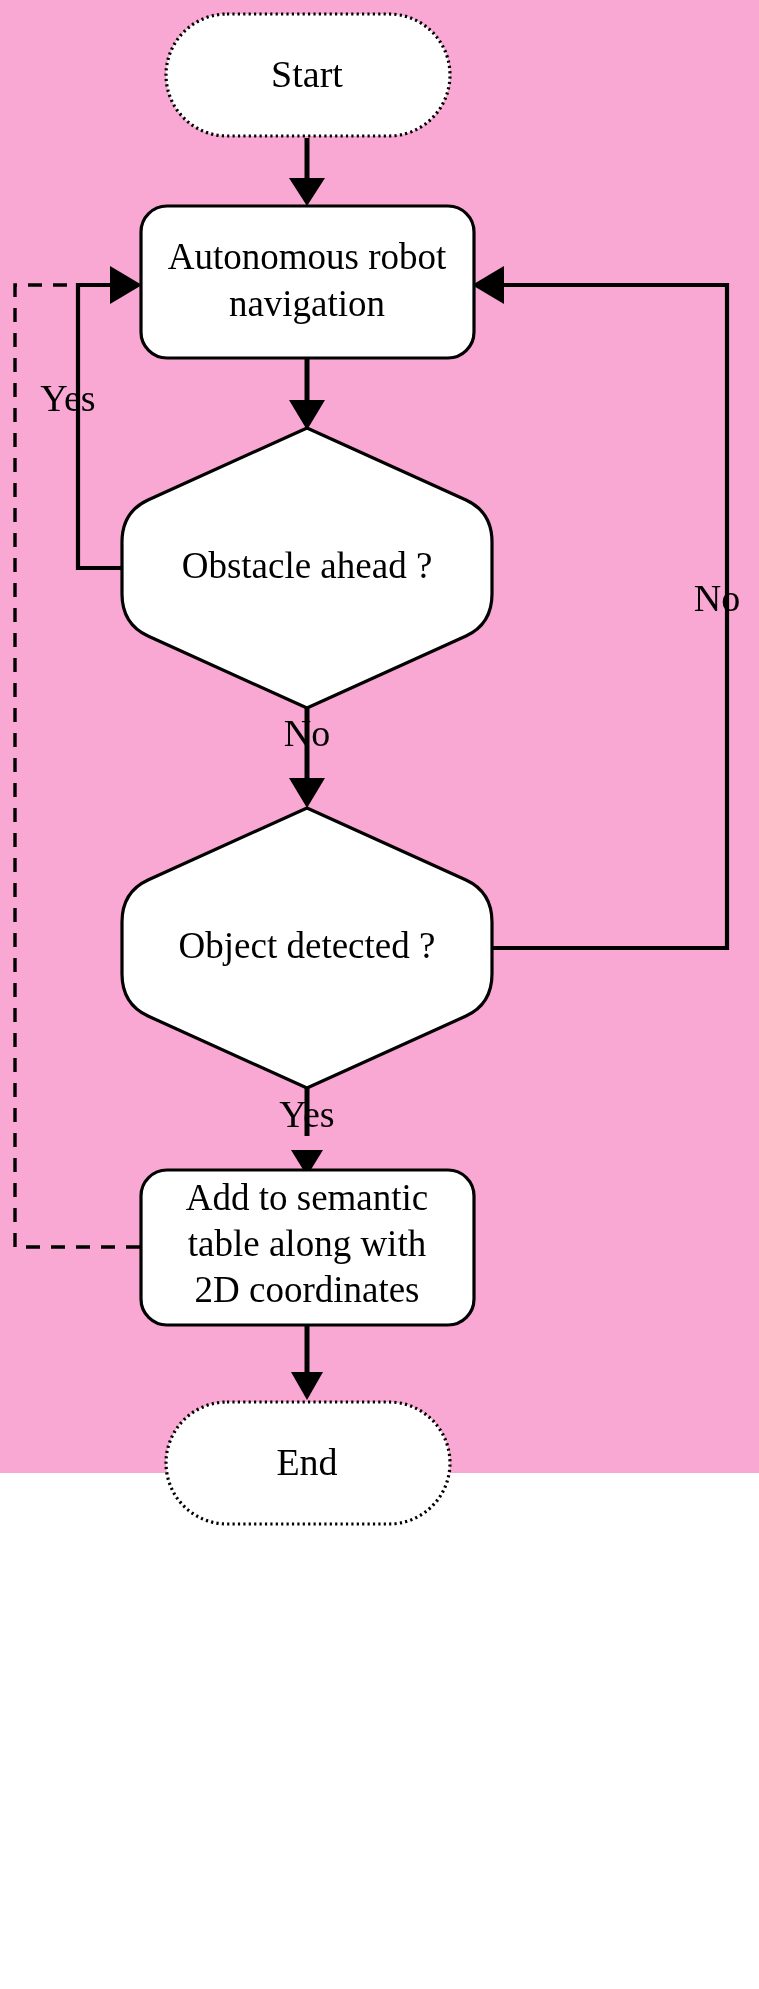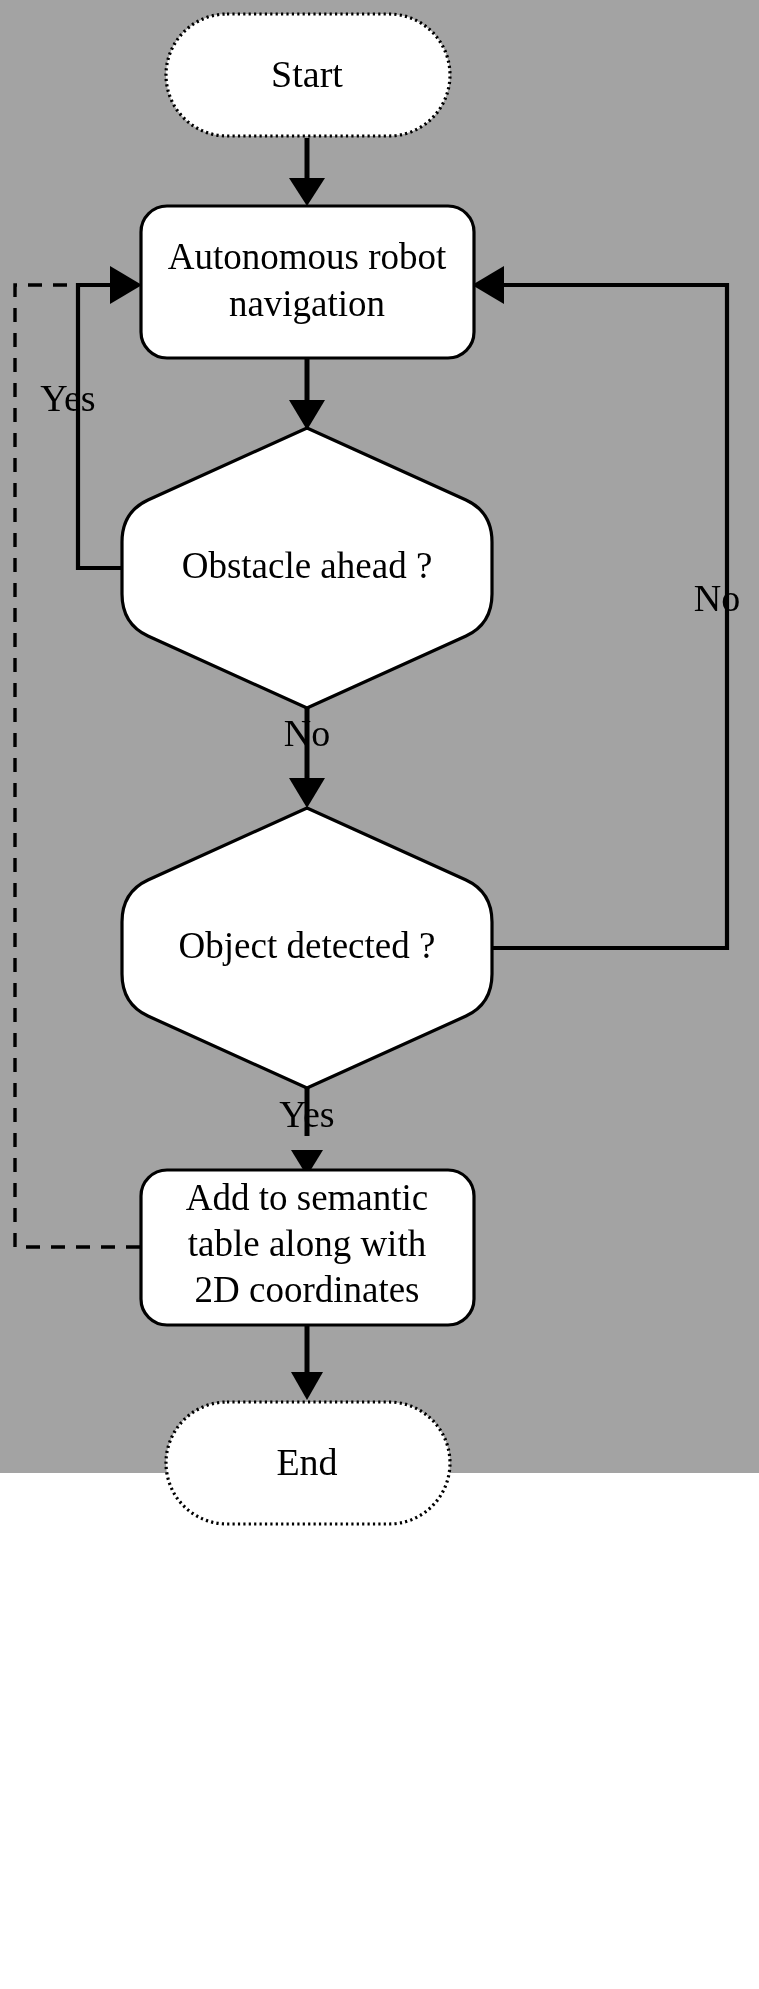--- a/index.html
+++ b/index.html
@@ -10,21 +10,21 @@
   body {
     width: 759px;
     height: 1989px;
     font-family: "Liberation Serif", "DejaVu Serif", serif;
     overflow: hidden;
   }
   #flowchart-root {
     position: relative;
     width: 759px;
     height: 1473px;
-    background: #a3a3a3;
+    background: #f9a8d4;
   }
   svg#flow-svg {
     display: block;
     width: 759px;
     height: 1989px;
   }
   .node-shape {
     fill: #ffffff;
     stroke: #000000;
   }

